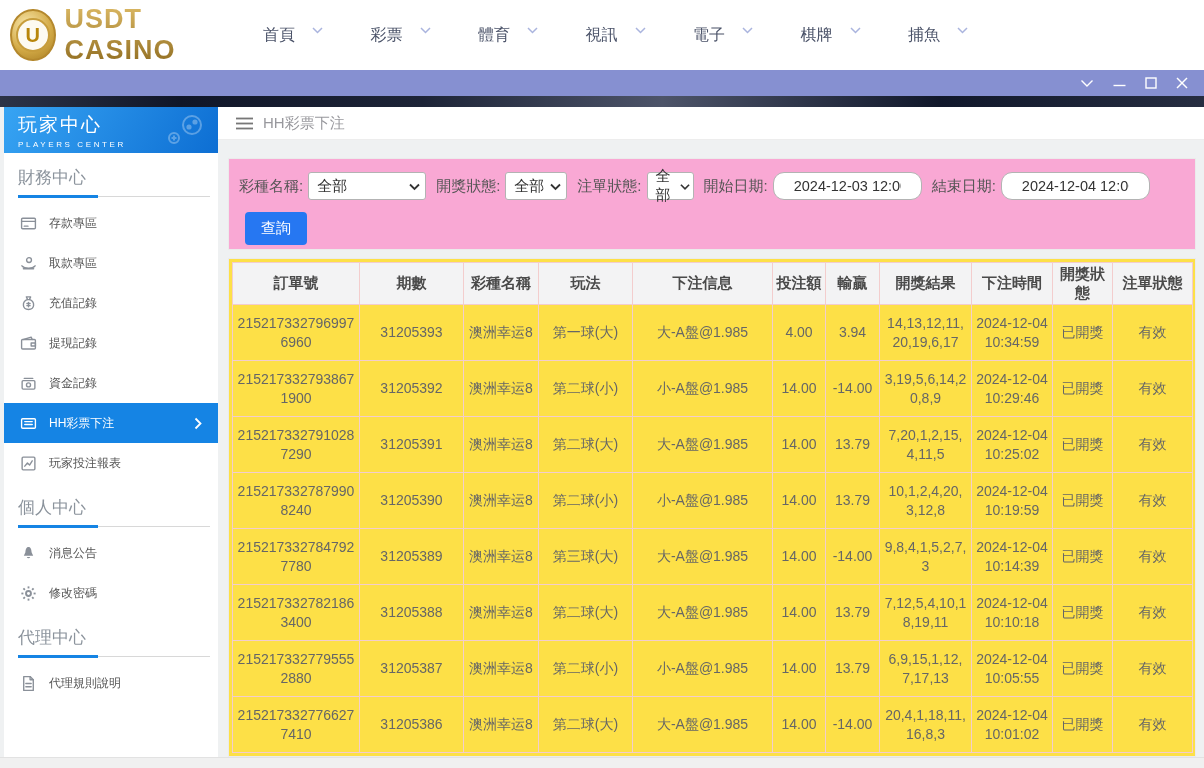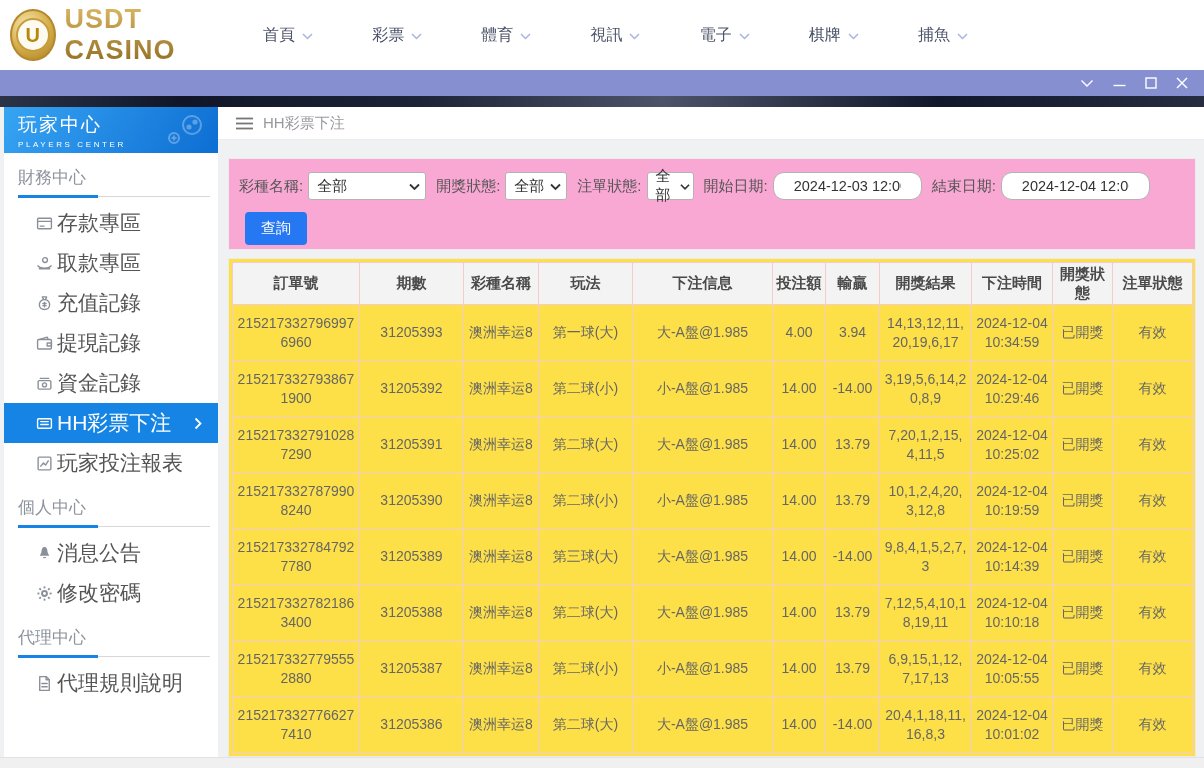--- a/index.html
+++ b/index.html
@@ -14,21 +14,21 @@
   .coin { width:52px; height:52px; border-radius:50%;
     background:radial-gradient(circle at 35% 30%, #f8e7ad, #d4ab47 55%, #a87e23);
     border:2px solid #b4882d; display:flex; align-items:center; justify-content:center; }
   .coin-inner { width:34px; height:34px; border-radius:50%; background:#fdfaf1;
     border:2px solid #c79d3c; display:flex; align-items:center; justify-content:center;
     font-weight:bold; color:#b8860b; font-size:20px; }
   .brand-text { font-size:27px; font-weight:700; letter-spacing:1px;
     background:linear-gradient(180deg,#ddba65,#8f6c20);
     -webkit-background-clip:text; background-clip:text; color:transparent; }
   .main-nav { display:flex; width:705px; justify-content:space-between; margin-left:28px; }
-  .nav-item { display:flex; align-items:center; gap:7px; font-size:16px;
+  .nav-item { display:flex; align-items:flex-start; gap:17px; font-size:16px;
     color:#4a5268; cursor:pointer; }
   .nav-chev { color:#aab4de; display:flex; margin-top:2px; }
 
   
   .titlebar { position:absolute; top:70px; left:0; width:1204px; height:26px;
     background:#8690d1; display:flex; align-items:center; justify-content:flex-end;
     gap:19px; padding-right:16px; z-index:3; }
   .win-btn { color:#fff; display:flex; cursor:pointer; }
   .darkstrip { position:absolute; top:96px; left:0; width:1204px; height:11px;
     background:linear-gradient(90deg,#2c3347,#101628 15%,#1d2437 35%,#4d5469 55%,#11182b 78%,#262d41); }
@@ -38,22 +38,22 @@
     background:#fff; overflow:hidden; z-index:2; }
   .sidebar-header { height:46px; background:linear-gradient(120deg,#37a4f3,#0d6ed3);
     color:#fff; padding:5px 0 0 14px; position:relative; }
   .sidebar-title { font-size:19px; font-weight:normal; letter-spacing:2px; }
   .sidebar-sub { font-size:8px; letter-spacing:2.6px; margin-top:2px; }
   .gamepad { position:absolute; right:12px; top:7px; opacity:.3; }
   .section-title { font-size:17px; color:#8b939c; padding:13px 0 7px 14px; }
   .section-divider { height:1px; background:#d8d8d8; margin:0 8px 6px 14px; position:relative; }
   .section-divider::before { content:''; position:absolute; left:0; top:-1px;
     width:80px; height:3px; background:#1584e4; }
-  .side-item { height:40px; display:flex; align-items:center; gap:4px;
-    padding-left:32px; font-size:21px; color:#555; cursor:pointer; }
+  .side-item { height:40px; display:flex; align-items:center; gap:12px;
+    padding-left:16px; font-size:12px; color:#555; cursor:pointer; }
   .s-icon { display:flex; color:#8a9099; width:17px; justify-content:center; }
   .side-item.active { background:#1584e4; color:#fff; padding-right:16px; }
   .side-item.active .s-icon { color:#fff; }
   .side-item .arrow { margin-left:auto; display:flex; color:#fff; }
 
   
   .breadcrumb { position:absolute; left:218px; top:107px; width:986px; height:33px;
     background:#fff; border-bottom:1px solid #ededed; display:flex; align-items:center;
     gap:10px; padding-left:18px; color:#98989d; font-size:15px; }
   .hamburger { display:flex; color:#777; cursor:pointer; }

